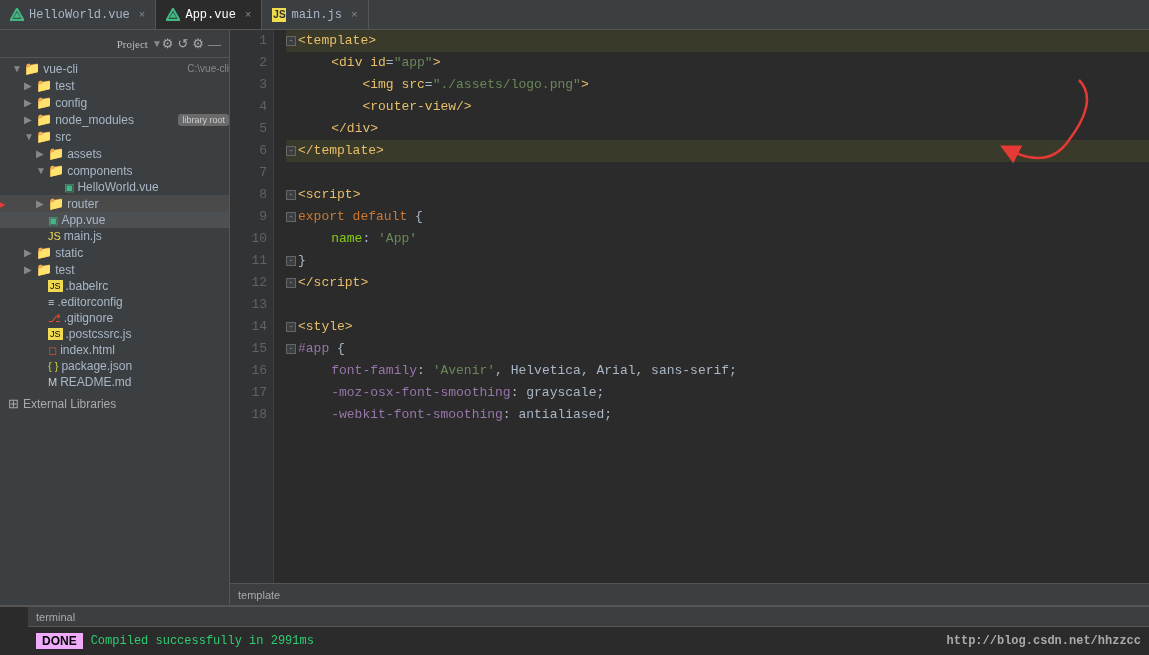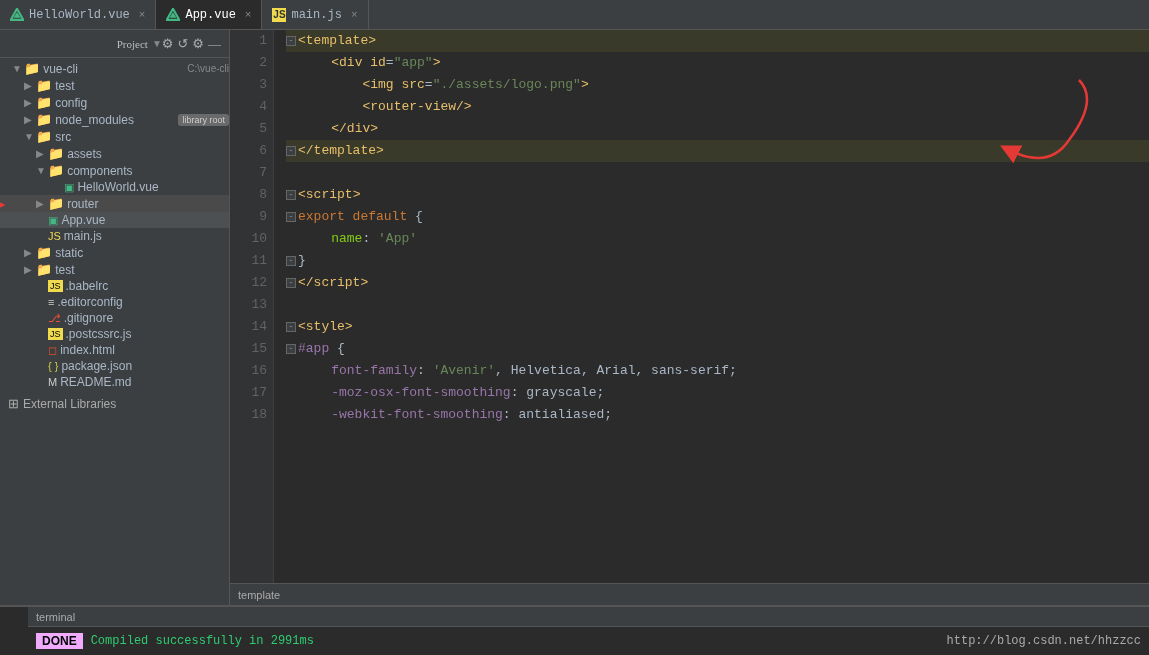--- a/index.html
+++ b/index.html
@@ -236,21 +236,21 @@
     }
     .done-badge {
       background: #f0abfc;
       color: #000;
       font-weight: bold;
       padding: 1px 6px;
       font-size: 12px;
       font-family: sans-serif;
     }
     .terminal-text { color: #2ecc71; font-size: 12px; }
-    .terminal-url { color: #aaa; font-size: 12px; margin-left: auto; }
+    .terminal-url { color: #aaa; font-size: 12px; margin-left: auto; font-weight: bold; }
 
     .vue-icon {
       display: inline-block;
       width: 14px;
       height: 14px;
       vertical-align: middle;
     }
   </style>
 </head>
 <body>

